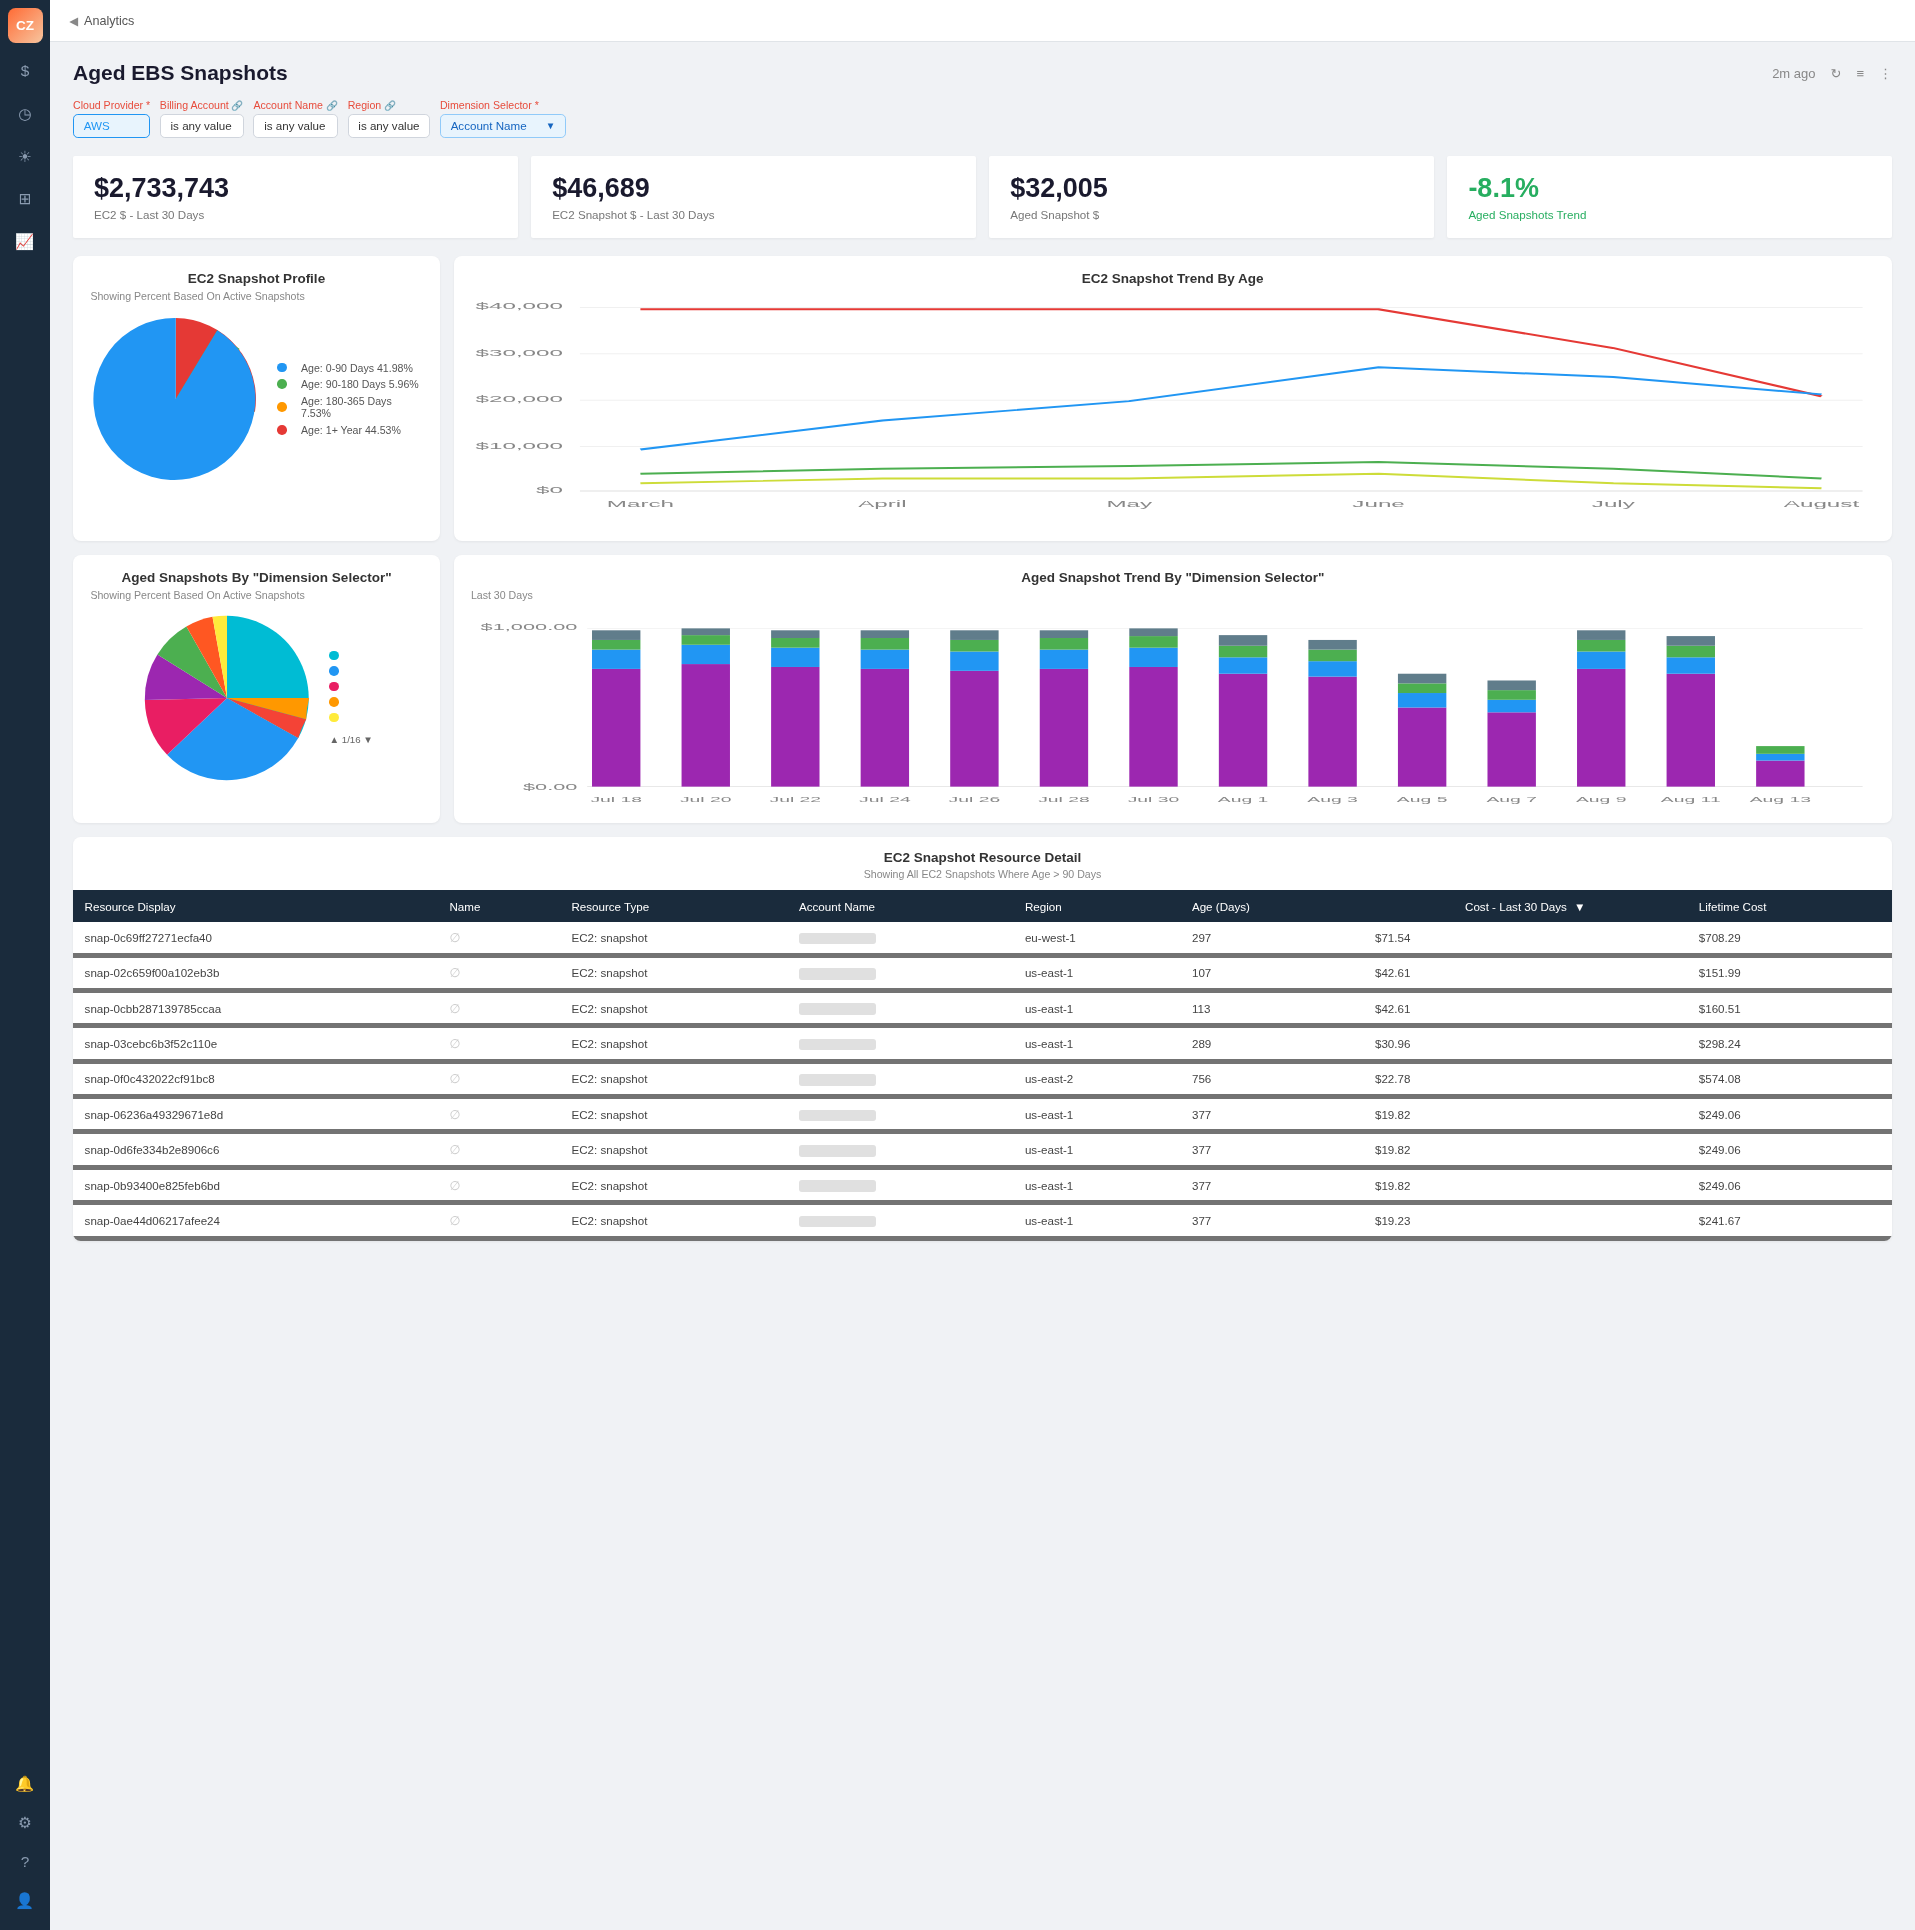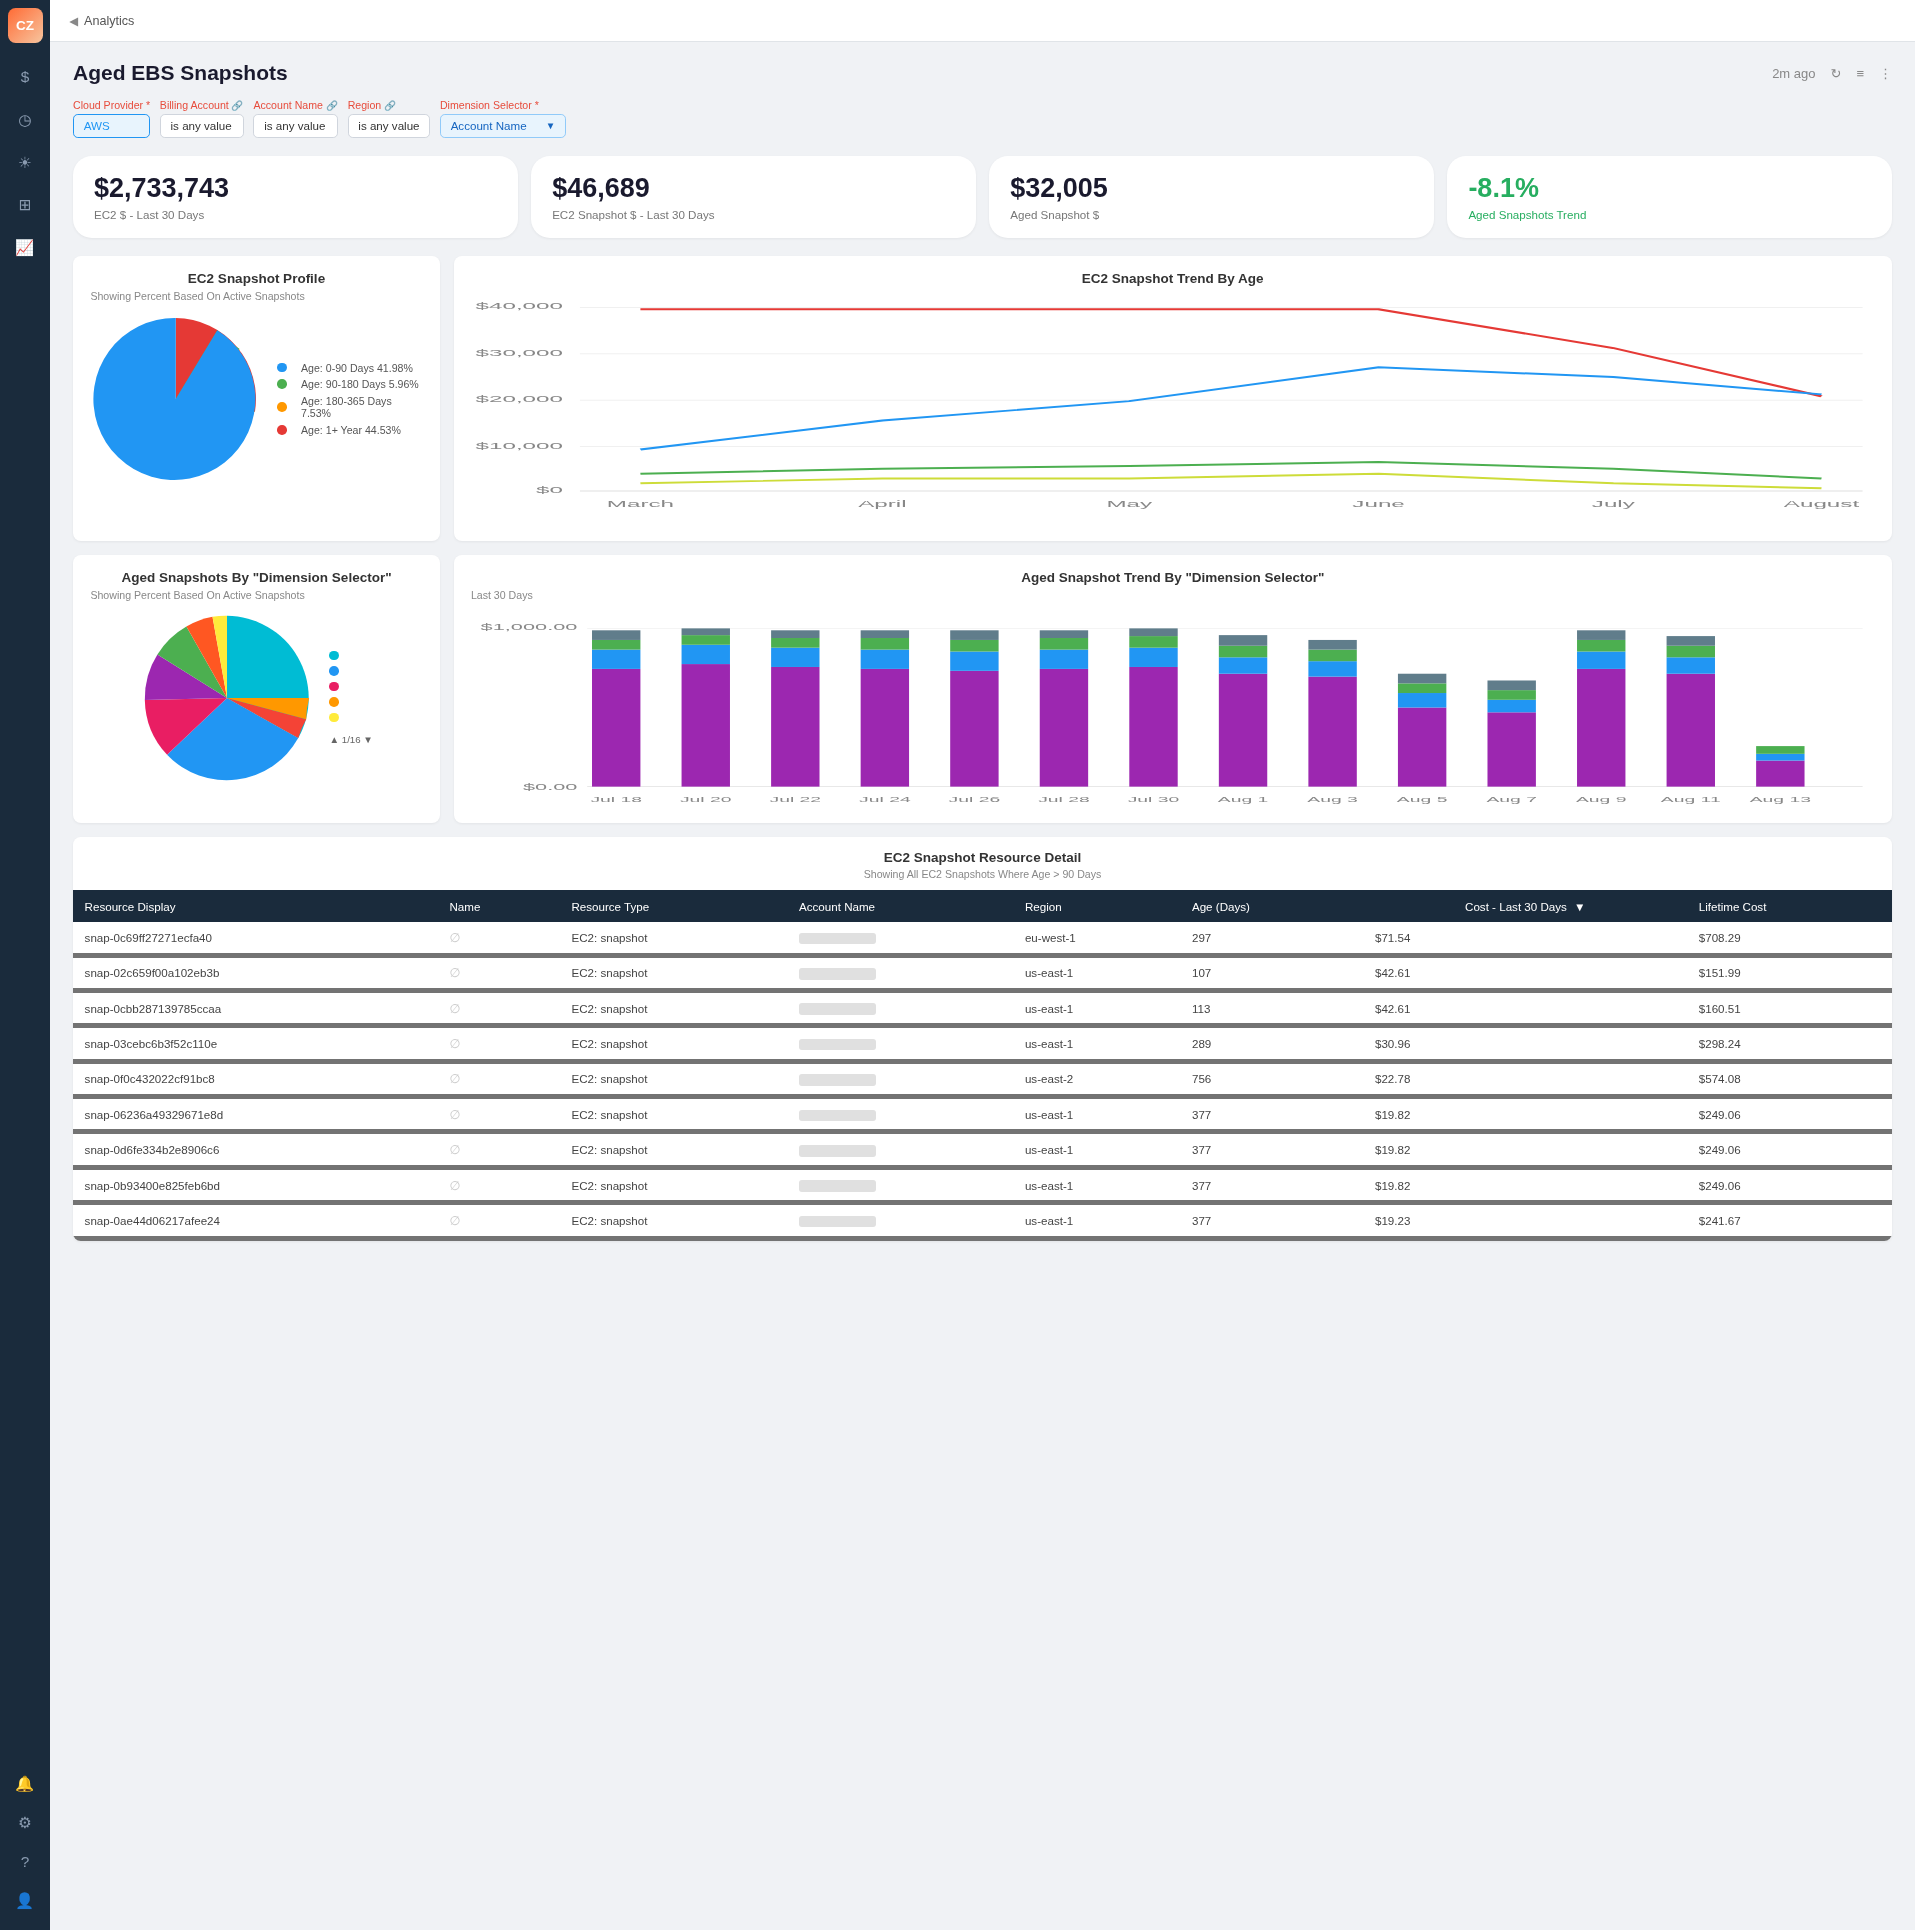--- a/index.html
+++ b/index.html
@@ -15,21 +15,21 @@
       padding: 7.7px 0;
       flex-shrink: 0;
       height: 100vh;
     }
     .sidebar-logo {
       width: 35px; height: 35px;
       background: linear-gradient(135deg, #ff6b35, #f7c59f);
       border-radius: 7.7px;
       display: flex; align-items: center; justify-content: center;
       font-weight: bold; color: white; font-size: 13.5px;
-      margin-bottom: 13px;
+      margin-bottom: 7px;
     }
     .sidebar-icon {
       width: 35px; height: 35px;
       display: flex; align-items: center; justify-content: center;
       color: #8a9bb0;
       margin: 3.9px 0;
       border-radius: 5.8px;
       cursor: pointer;
       font-size: 15.4px;
     }
@@ -103,21 +103,21 @@
       display: flex; align-items: center; gap: 5.8px;
       min-width: 126px;
     }
     .filter-select .arrow { margin-left: auto; font-size: 9.7px; }
     .link-icon { font-size: 9.7px; color: #aaa; }
 
     
     .metric-cards { display: flex; gap: 13.5px; margin-bottom: 17.4px; }
     .metric-card {
       background: white;
-      border-radius: 19px;
+      border-radius: 2px;
       padding: 17.4px 21px;
       flex: 1;
       box-shadow: 0 1px 2.9px rgba(0,0,0,0.06);
     }
     .metric-value { font-size: 27px; font-weight: 700; color: #1a1a2e; }
     .metric-value.trend-negative { color: #27ae60; }
     .metric-label { font-size: 11.6px; color: #777; margin-top: 3.9px; }
     .metric-label.trend-green { color: #27ae60; font-weight: 500; }
 
     

